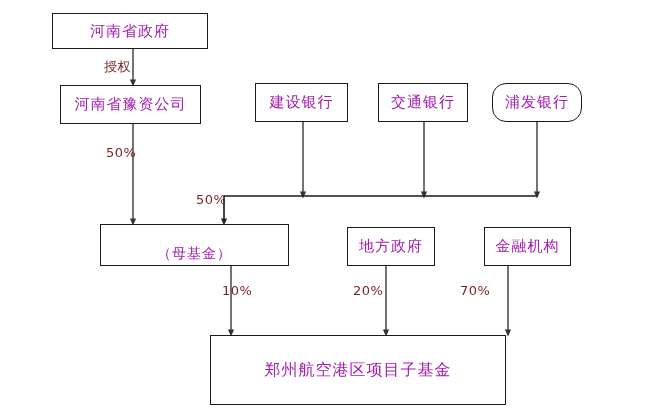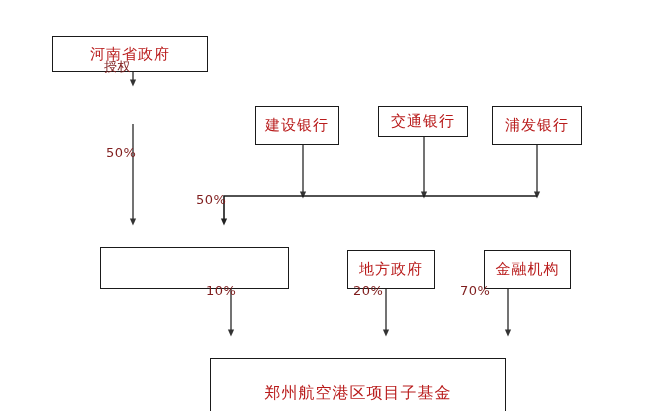--- a/index.html
+++ b/index.html
@@ -17,34 +17,33 @@
   }
   .node {
     position: absolute;
     box-sizing: border-box;
     border: 1.6px solid #1a1a1a;
     background: #ffffff;
     display: flex;
     align-items: center;
     justify-content: center;
     text-align: center;
-    color: #b91c1c;
+    color: #a21caf;
     line-height: 1.25;
     letter-spacing: 1px;
-    margin-top: 23px;
   }
   .node .label {
     display: block;
     width: 100%;
   }
   .n-gov        { left: 52px;  top: 13px;  width: 156px; height: 36px; font-size: 15px; }
   .n-yuzi       { left: 60px;  top: 85px;  width: 141px; height: 39px; font-size: 15px; }
-  .n-ccb        { left: 255px; top: 83px;  width: 84px;  height: 39px; font-size: 15px; }
-  .n-bocom      { left: 378px; top: 83px;  width: 90px;  height: 31px; font-size: 15px; }
-  .n-spdb       { left: 492px; top: 83px;  width: 90px;  height: 39px; font-size: 15px; }
+  .n-ccb        { left: 255px; top: 83px;  width: 93px;  height: 39px; font-size: 15px; }
+  .n-bocom      { left: 378px; top: 83px;  width: 90px;  height: 39px; font-size: 15px; }
+  .n-spdb       { left: 492px; top: 83px;  width: 90px;  height: 39px; font-size: 15px; border-radius: 14px; }
   .n-fund       { left: 100px; top: 224px; width: 189px; height: 42px; font-size: 14px; }
   .n-localgov   { left: 347px; top: 227px; width: 88px;  height: 39px; font-size: 15px; }
   .n-fininst    { left: 484px; top: 227px; width: 87px;  height: 39px; font-size: 15px; }
   .n-subfund    { left: 210px; top: 335px; width: 296px; height: 70px; font-size: 16px; }
 
   .edge-layer {
     position: absolute;
     left: 0; top: 0;
     width: 661px;
     height: 411px;
@@ -63,21 +62,21 @@
   .edge-label {
     position: absolute;
     font-size: 13px;
     color: #7f1d1d;
     white-space: nowrap;
     letter-spacing: 0.5px;
   }
   .lbl-auth   { left: 104px; top: 58px; }
   .lbl-p50a   { left: 106px; top: 145px; }
   .lbl-p50b   { left: 196px; top: 192px; }
-  .lbl-p10    { left: 206px; top: 283px; }
+  .lbl-p10    { left: 222px; top: 283px; }
   .lbl-p20    { left: 353px; top: 283px; }
   .lbl-p70    { left: 460px; top: 283px; }
 </style>
 </head>
 <body>
 
 <div id="canvas">
 
   <svg class="edge-layer" viewBox="0 0 661 411">
     <defs>
@@ -103,36 +102,40 @@
 
     <path class="edge-line" d="M386,266 L386,333" marker-end="url(#arrowDark)"></path>
 
     <path class="edge-line" d="M508,266 L508,333" marker-end="url(#arrowDark)"></path>
   </svg>
 
   <div class="node n-gov">
     <span class="label">河南省政府</span>
   </div>
 
+  <div class="node n-yuzi">
+    <span class="label">河南省豫资公司</span>
+  </div>
 
   <div class="node n-ccb">
     <span class="label">建设银行</span>
   </div>
 
   <div class="node n-bocom">
     <span class="label">交通银行</span>
   </div>
 
   <div class="node n-spdb">
     <span class="label">浦发银行</span>
   </div>
 
   <div class="node n-fund">
     <span class="label">
       <br>
+      <span>（母基金）</span>
     </span>
   </div>
 
   <div class="node n-localgov">
     <span class="label">地方政府</span>
   </div>
 
   <div class="node n-fininst">
     <span class="label">金融机构</span>
   </div>

